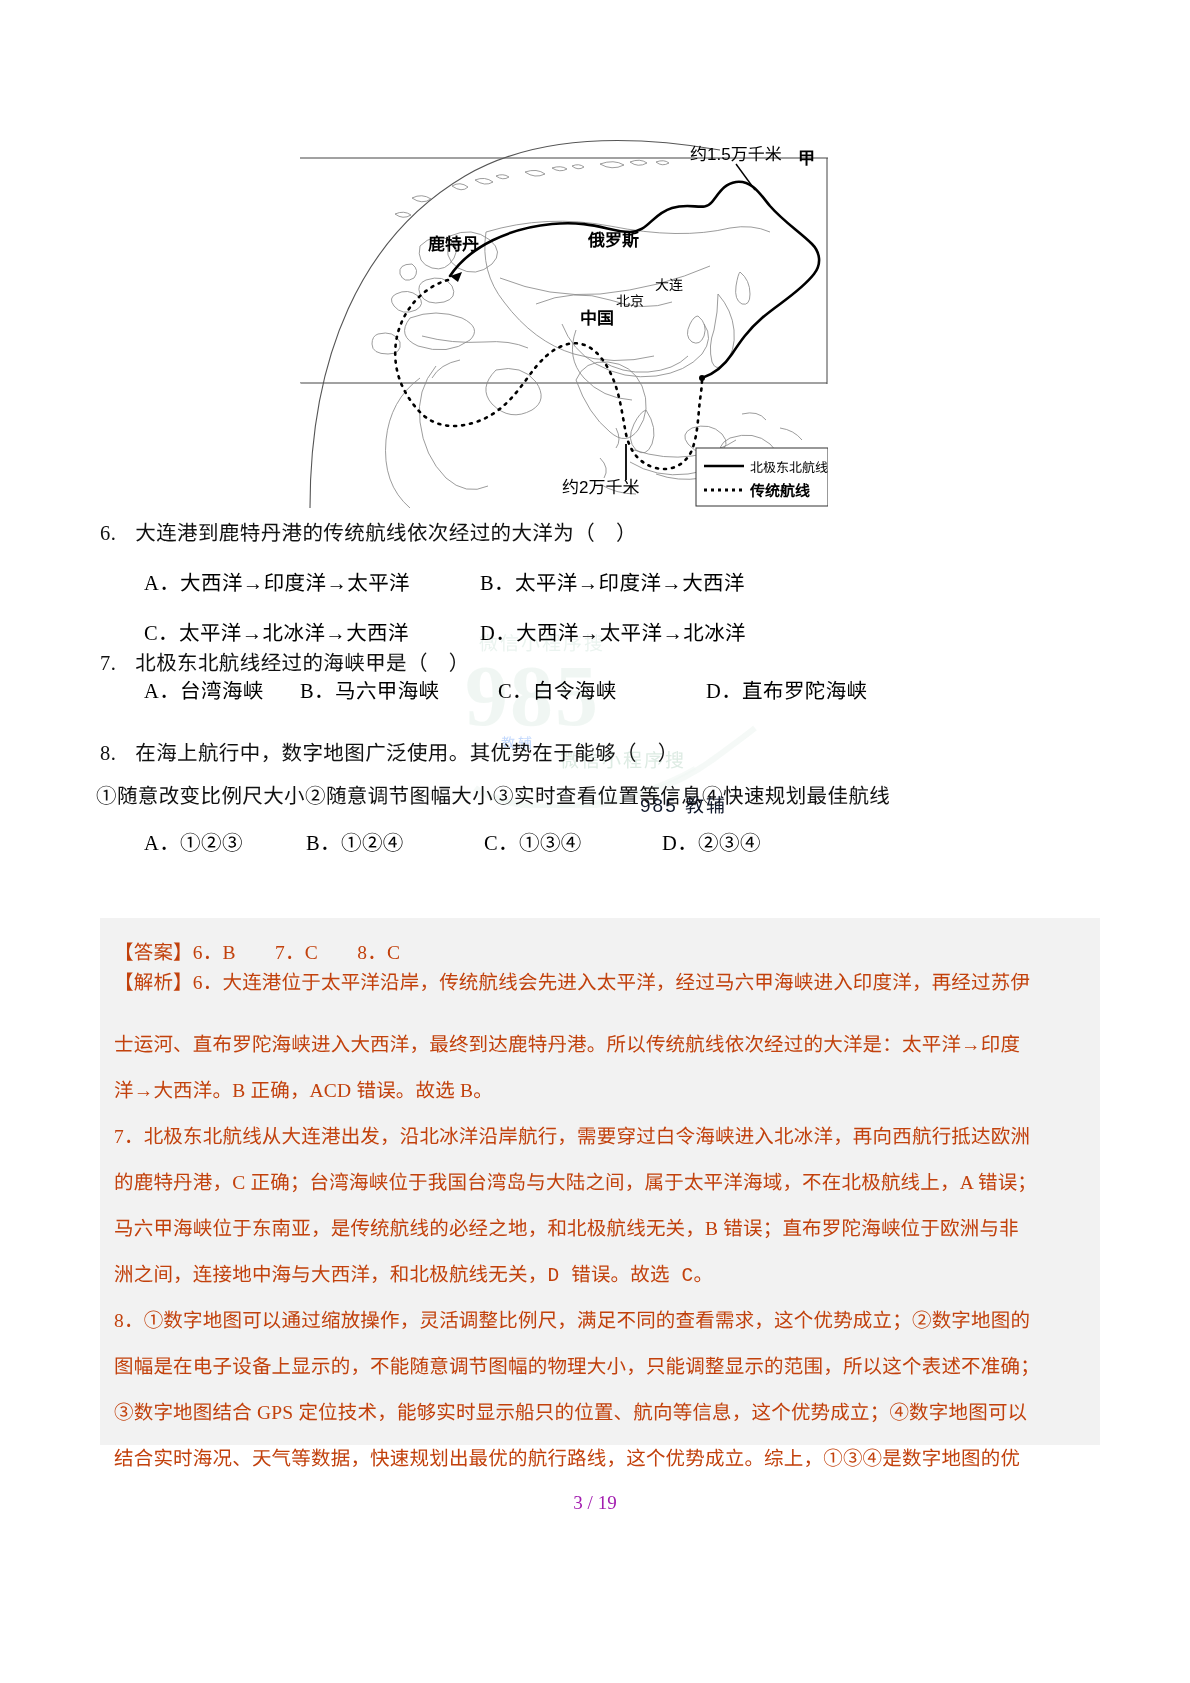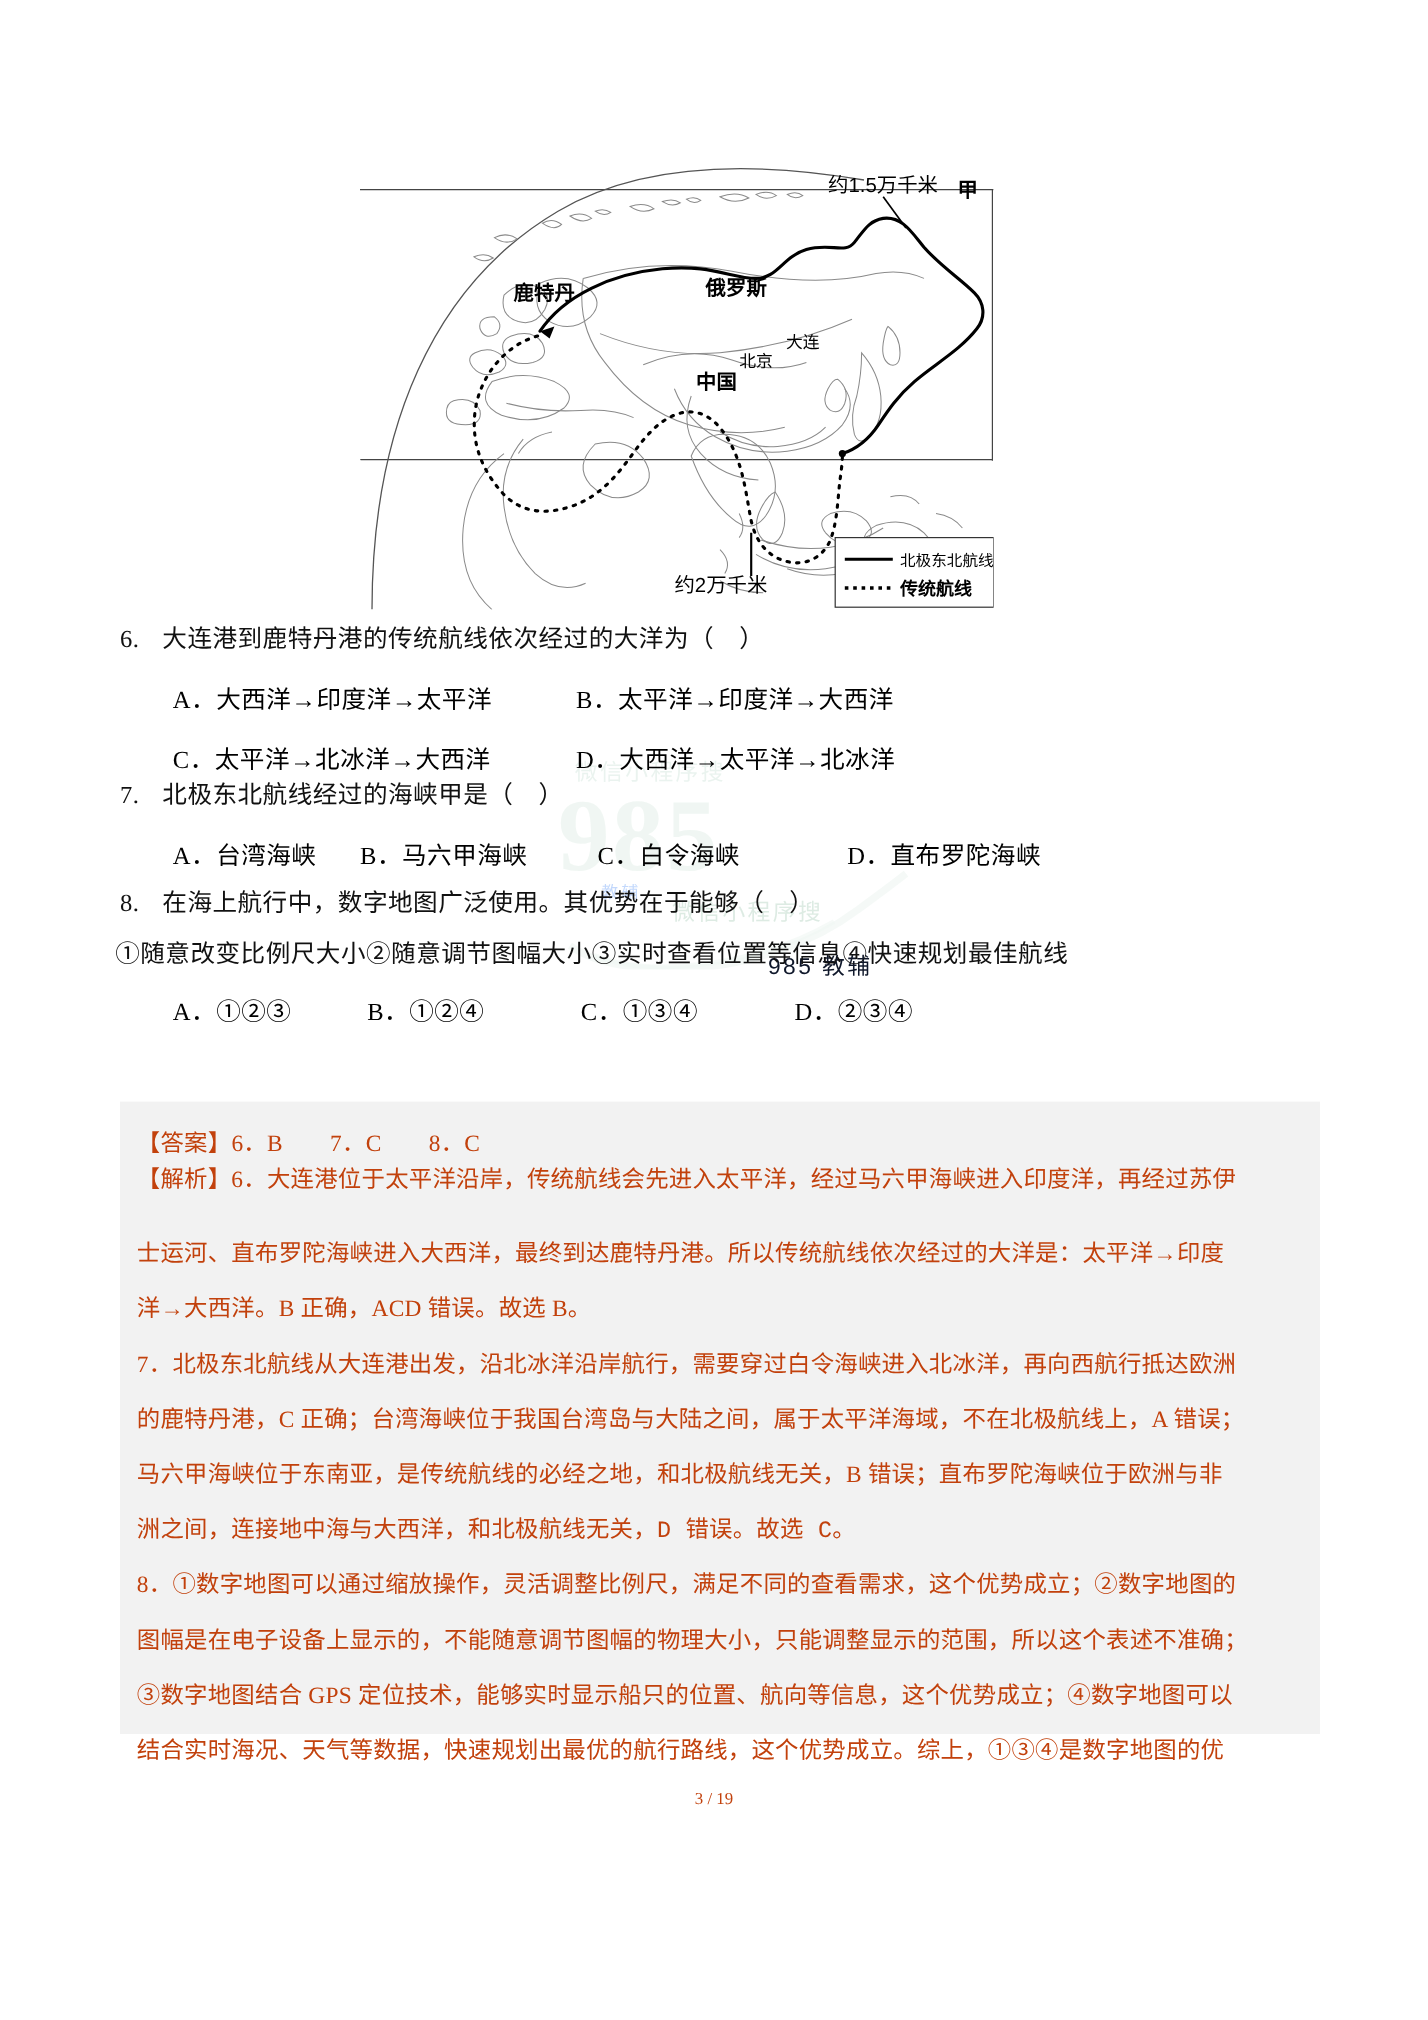--- a/index.html
+++ b/index.html
@@ -137,22 +137,22 @@
     pointer-events: none;
   }
 
   
   .footer {
     position: absolute;
     left: 0;
     top: 1492px;
     width: 1190px;
     text-align: center;
-    font-size: 14px;
-    color: #c2410c;
+    font-size: 19px;
+    color: #a21caf;
     font-family: "Liberation Serif", serif;
   }
 
   
   .mtext {
     font-family: "Liberation Sans", "DejaVu Sans", sans-serif;
     fill: #000;
   }
 </style>
 </head>
@@ -318,21 +318,21 @@
       </span>
     </div>
   </div>
 
   <div class="q-block" style="top:653px;">
     <div class="q-line q-stem">
       <span>7.</span>
       <span style="display:inline-block;width:8px;"></span>
       <span>北极东北航线经过的海峡甲是（　）</span>
     </div>
-    <div class="opt-row" style="margin-top:22px;">
+    <div class="opt-row" style="">
       <span class="opt" style="left:44px;">
         <span>A．</span><span>台湾海峡</span>
       </span>
       <span class="opt" style="left:200px;">
         <span>B．</span><span>马六甲海峡</span>
       </span>
       <span class="opt" style="left:398px;">
         <span>C．</span><span>白令海峡</span>
       </span>
       <span class="opt" style="left:606px;">

